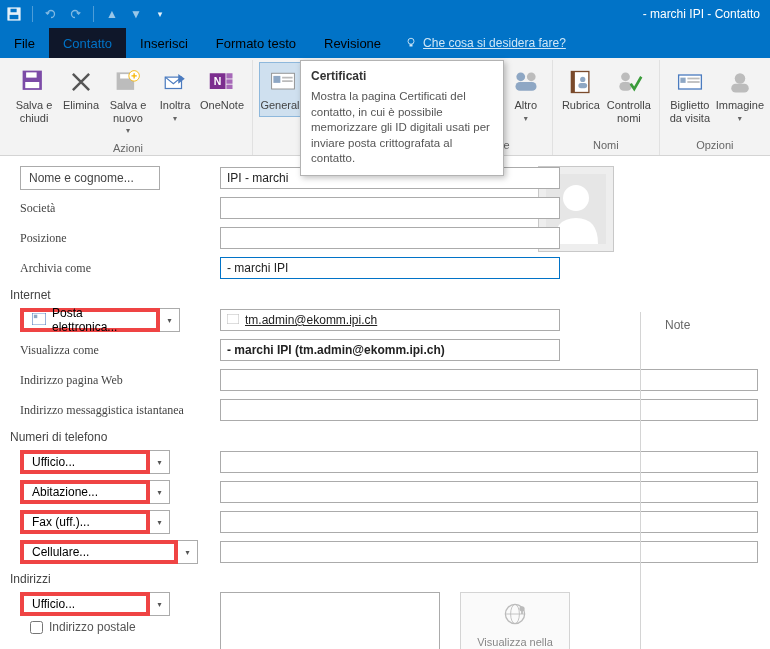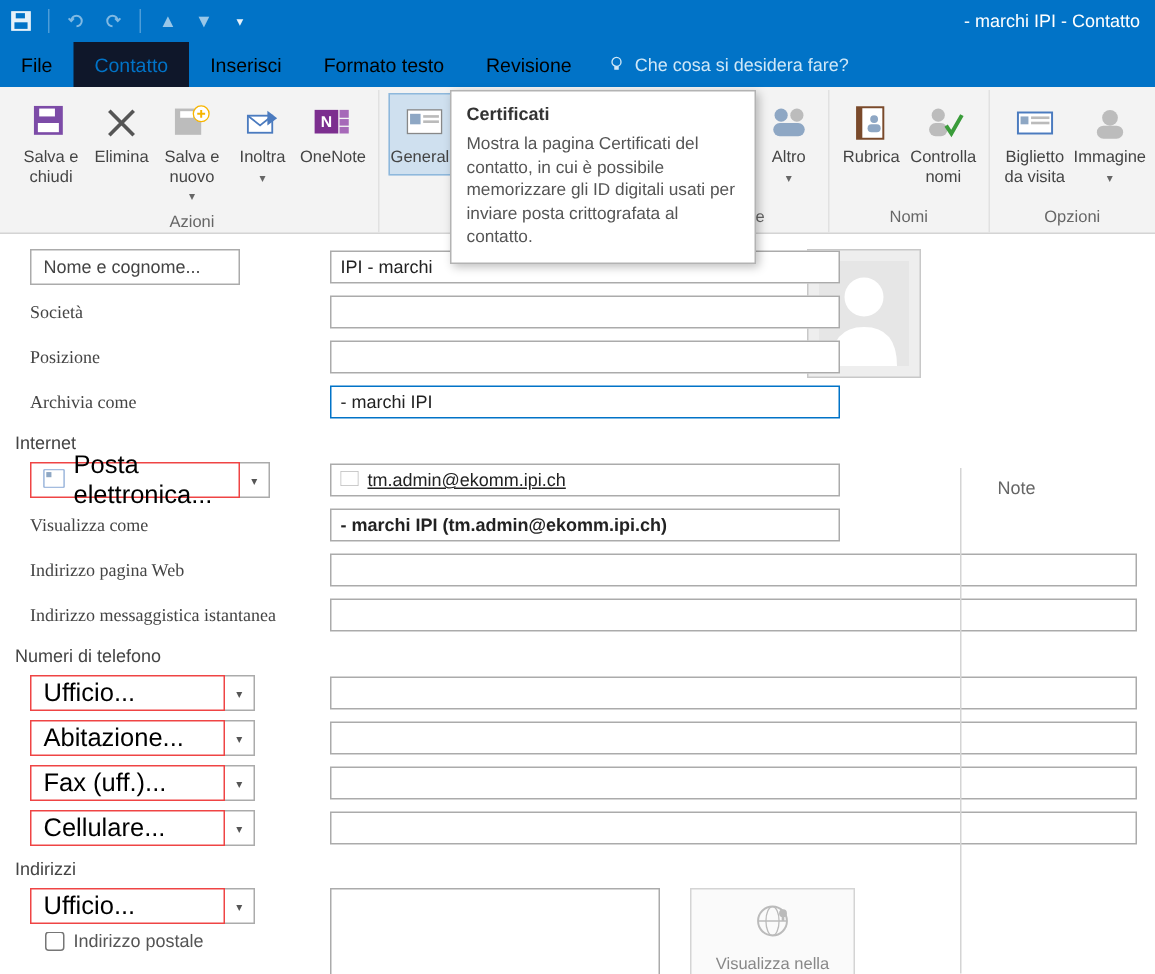--- a/index.html
+++ b/index.html
@@ -7,21 +7,21 @@
 
 .titlebar { background: #0173c7; height: 28px; display: flex; align-items: center; color: #fff; padding: 0 6px; }
 .titlebar .qat { display: flex; align-items: center; gap: 8px; }
 .titlebar .qat-icon { width: 16px; height: 16px; display: flex; align-items: center; justify-content: center; opacity: 0.9; }
 .titlebar .qat-sep { width: 1px; height: 16px; background: rgba(255,255,255,0.3); margin: 0 2px; }
 .titlebar .title { flex: 1; text-align: right; font-size: 12px; padding-right: 4px; white-space: nowrap; overflow: hidden; }
 
 .menubar { background: #0173c7; height: 30px; display: flex; align-items: stretch; }
 .menubar .tab { padding: 0 14px; color: #000000; font-size: 13px; display: flex; align-items: center; cursor: pointer; }
 .menubar .tab.active { background: #0f172a; color: #0173c7; }
-.menubar .tell-me { display: flex; align-items: center; color: #cfe7f7; font-size: 12px; margin-left: 10px; gap: 6px; }
+.menubar .tell-me { display: flex; align-items: center; color: #cfe7f7; font-size: 12px; margin-left: 10px; gap: 6px; text-decoration: underline; }
 
 .ribbon { background: #f3f3f3; border-bottom: 1px solid #d4d4d4; height: 98px; display: flex; padding: 2px 4px 0 4px; position: relative; }
 .ribbon-group { display: flex; flex-direction: column; align-items: stretch; border-right: 1px solid #e1e1e1; padding: 2px 6px 0 6px; }
 .ribbon-group-body { flex: 1; display: flex; align-items: flex-start; gap: 2px; }
 .ribbon-group-label { text-align: center; font-size: 11px; color: #666; padding: 2px 0 4px 0; }
 .rbtn-large { display: flex; flex-direction: column; align-items: center; justify-content: flex-start; width: 48px; padding: 4px 2px; cursor: pointer; border: 1px solid transparent; }
 .rbtn-large.active { background: #cfe0ef; border: 1px solid #8eb8dc; }
 .rbtn-large .ico { width: 30px; height: 30px; display: flex; align-items: center; justify-content: center; margin-bottom: 2px; }
 .rbtn-large .lbl { font-size: 11px; text-align: center; line-height: 1.15; color: #444; }
 .rbtn-small { display: flex; align-items: center; gap: 4px; padding: 2px 4px; cursor: pointer; border: 1px solid transparent; font-size: 11px; color: #444; }
@@ -33,21 +33,21 @@
 .tooltip { position: absolute; top: 60px; left: 300px; width: 204px; background: #fff; border: 1px solid #b3b3b3; box-shadow: 2px 2px 6px rgba(0,0,0,0.25); padding: 8px 10px; z-index: 50; }
 .tooltip .tt-title { font-weight: bold; font-size: 12px; color: #333; margin-bottom: 6px; }
 .tooltip .tt-body { font-size: 11.5px; color: #555; line-height: 1.35; }
 
 .form-area { position: absolute; top: 156px; left: 0; right: 0; bottom: 0; padding: 10px 12px 0 20px; display: flex; }
 .form-left { flex: 1; }
 .form-row { display: flex; align-items: center; margin-bottom: 6px; min-height: 24px; }
 .fld-label { width: 200px; font-size: 12px; color: #444; font-family: Liberation Serif, serif; }
 .fld-button { width: 140px; height: 24px; background: #fff; border: 1px solid #ababab; text-align: left; padding: 0 8px; font-size: 12px; color: #444; cursor: pointer; display: flex; align-items: center; justify-content: space-between; }
 .fld-button-split { display: flex; width: 160px; }
-.fld-button-split .main { flex: 1; height: 24px; background: #fff; border: 1px solid #ef4444; text-align: left; padding: 0 8px; font-size: 17px; display: flex; align-items: center; cursor: pointer; }
+.fld-button-split .main { flex: 1; height: 24px; background: #fff; border: 4px solid #ef4444; text-align: left; padding: 0 8px; font-size: 12px; display: flex; align-items: center; cursor: pointer; }
 .fld-button-split .caret { width: 20px; height: 24px; background: #fff; border: 1px solid #ababab; border-left: none; display: flex; align-items: center; justify-content: center; cursor: pointer; font-size: 8px; color: #555; }
 .fld-input { flex: 1; height: 22px; border: 1px solid #ababab; background: #fff; padding: 0 6px; font-size: 12px; color: #222; }
 .fld-input.short { width: 340px; flex: none; }
 .fld-input.combo { border: 1px solid #0173c7; }
 .section-title { font-size: 12px; color: #444; margin: 8px 0 6px -10px; }
 
 .photo { position: absolute; right: 156px; top: 166px; width: 76px; height: 86px; border: 1px solid #c8c8c8; background: #eee; display: flex; align-items: center; justify-content: center; }
 
 .note-area { position: absolute; right: 0; top: 312px; width: 130px; bottom: 0; border-left: 1px solid #d4d4d4; padding: 6px 24px; }
 .note-area .note-label { font-size: 12px; color: #666; }
@@ -419,21 +419,21 @@
             <button class="main">
               <span>Fax (uff.)...</span>
             </button>
             <button class="caret">▾</button>
           </div>
         </div>
       <input class="fld-input" style="">
     </div>
     <div class="form-row">
       <div style="width:200px">
-          <div class="fld-button-split" style="width:150px">
+          <div class="fld-button-split" style="width:178px">
             <button class="main">
               <span>Cellulare...</span>
             </button>
             <button class="caret">▾</button>
           </div>
         </div>
       <input class="fld-input" style="">
     </div>
 
     <div class="section-title">Indirizzi</div>

